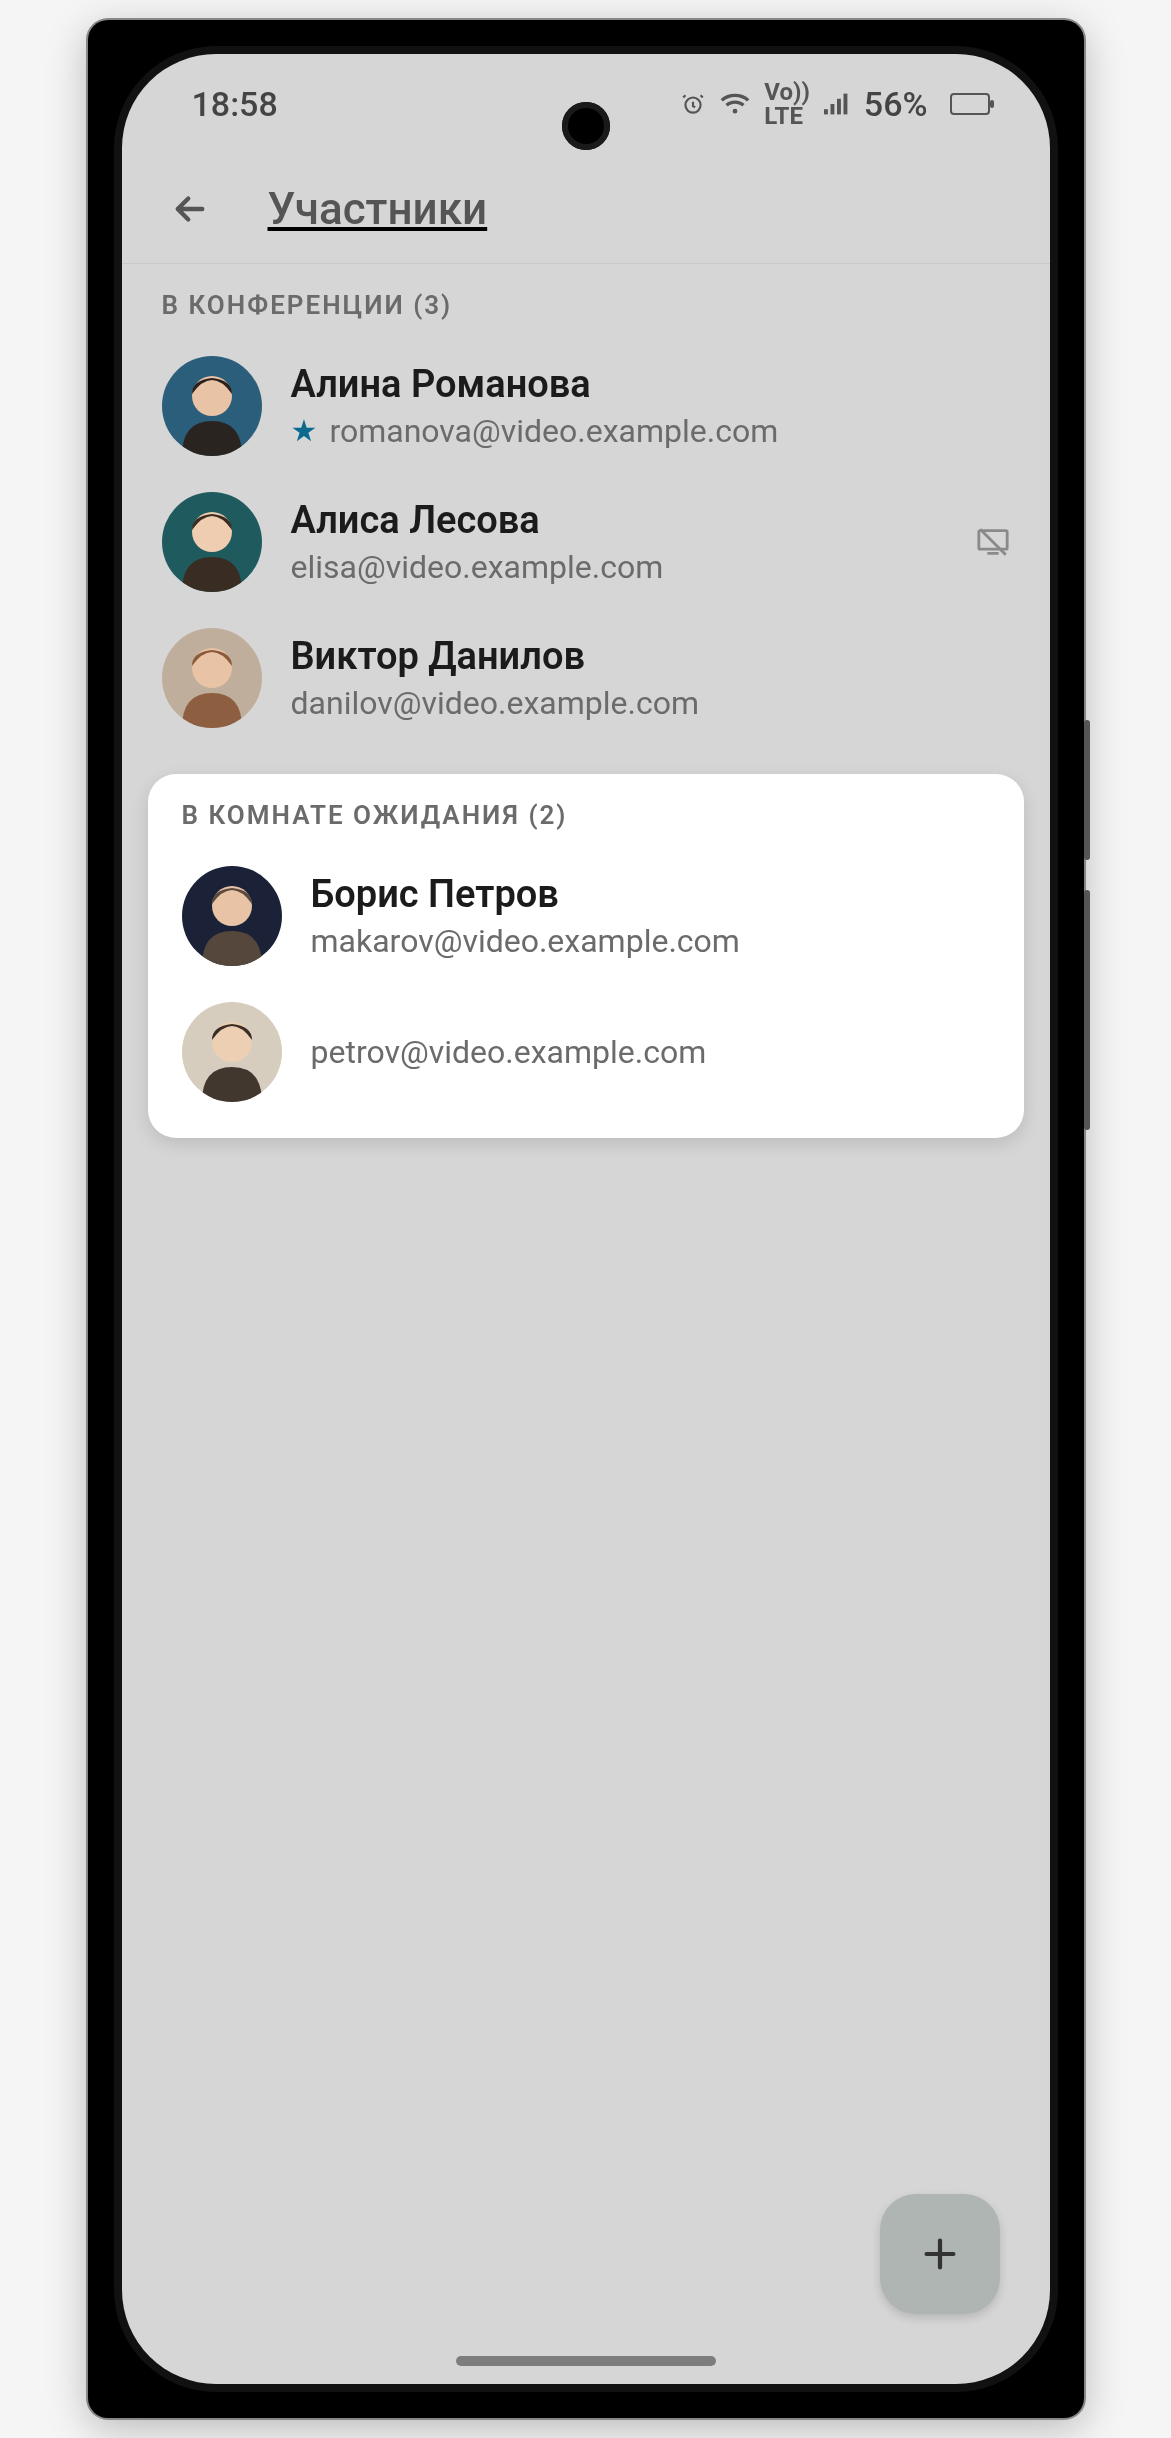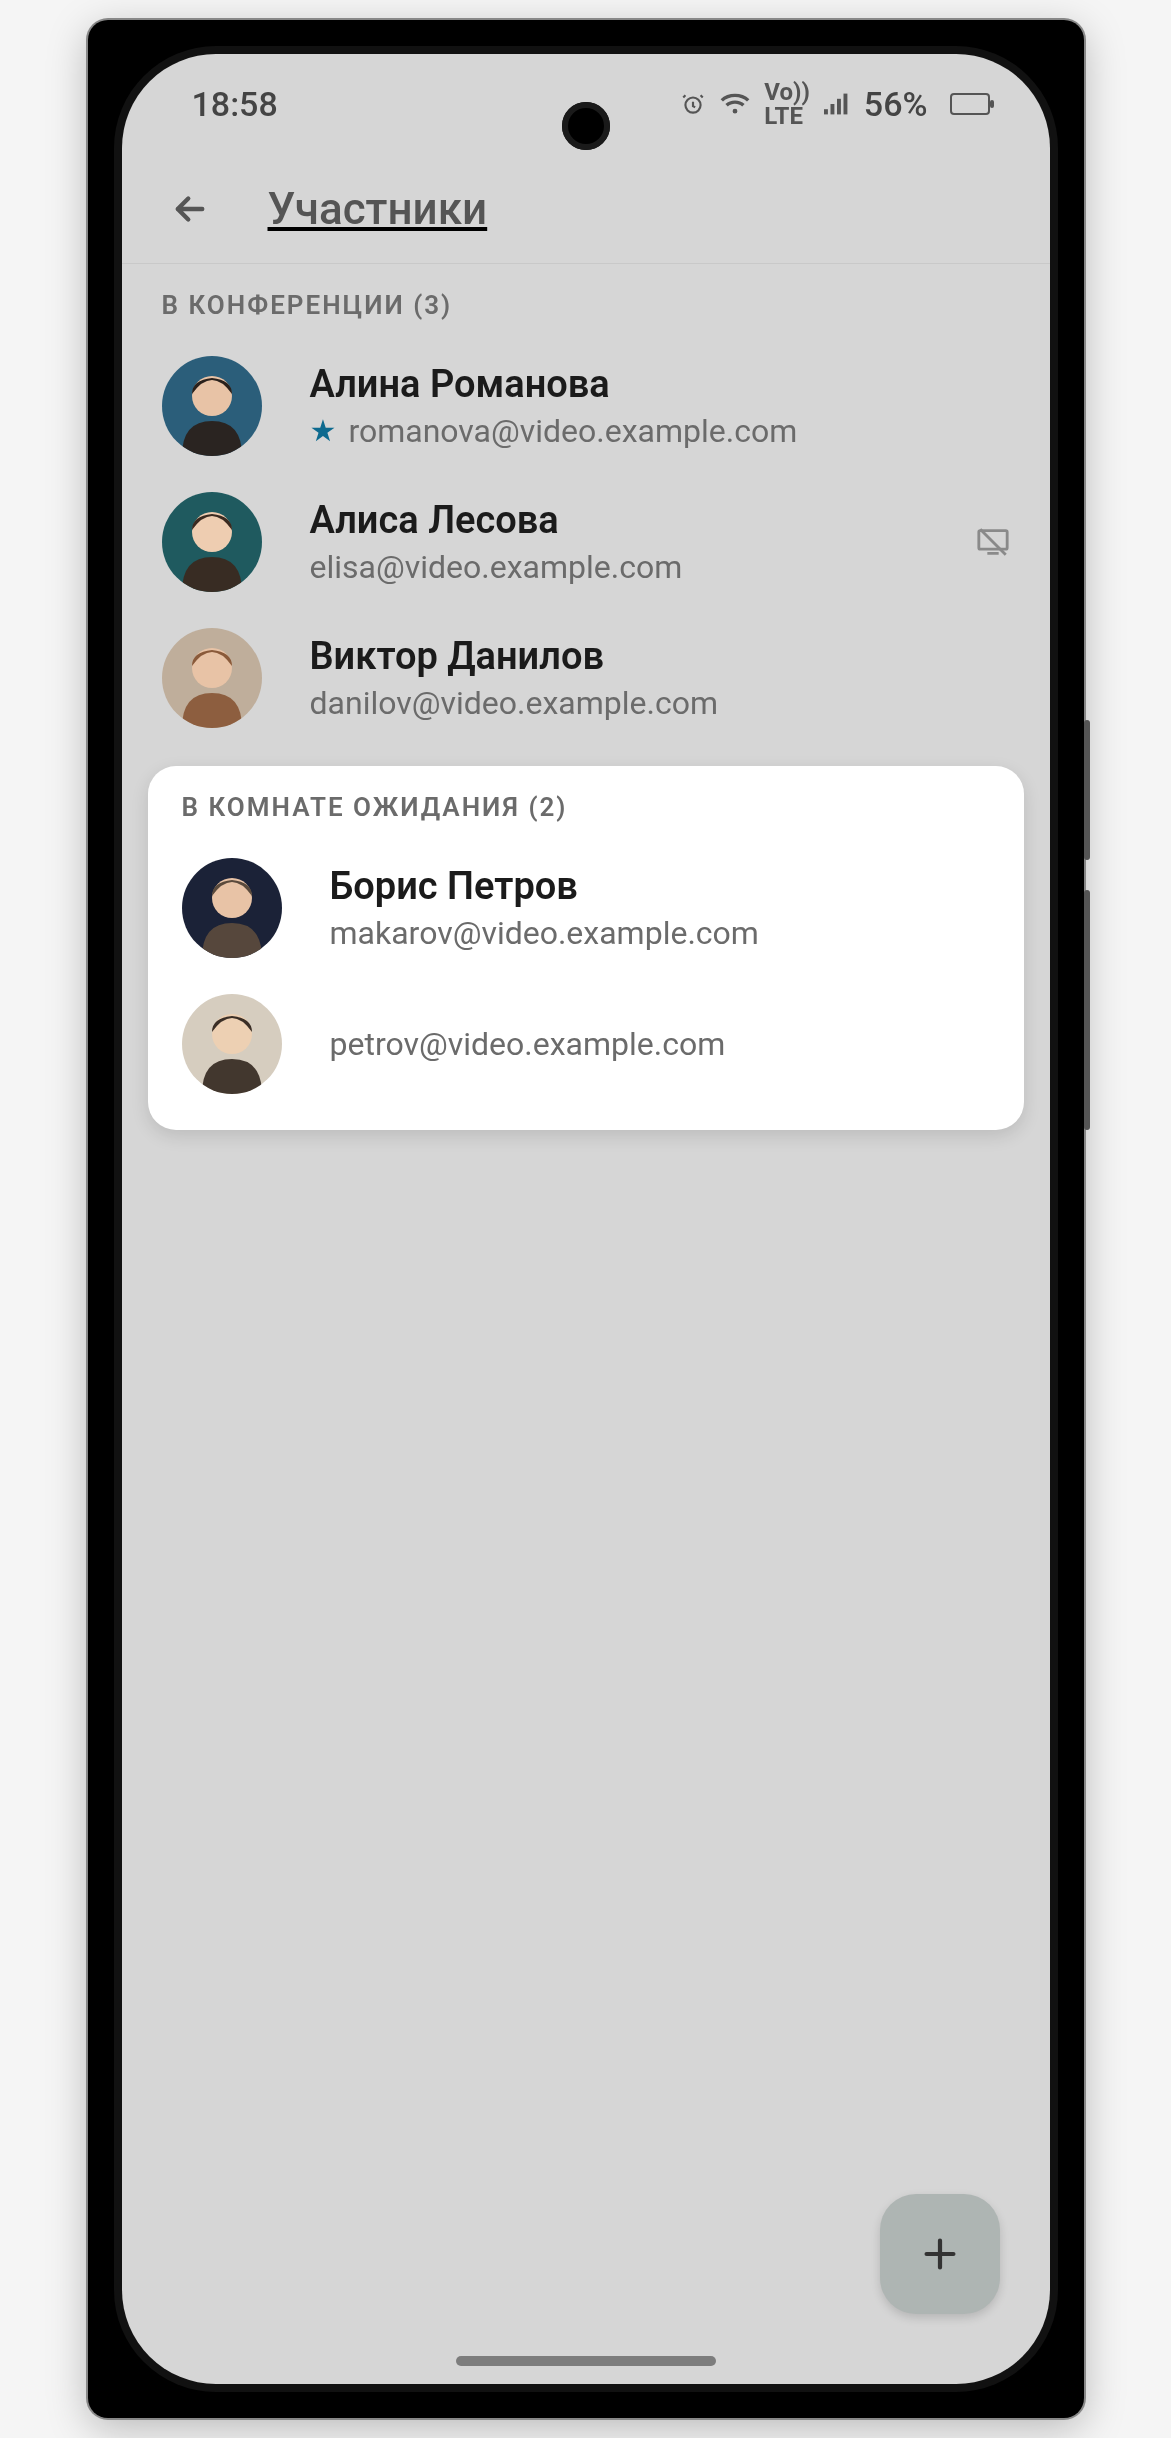--- a/index.html
+++ b/index.html
@@ -137,21 +137,21 @@
     padding: 26px 40px 18px 40px;
   }
 
   .list {
     display:flex; flex-direction:column;
   }
   .row {
     display:flex;
     align-items:center;
     padding: 18px 40px;
-    gap: 48px;
+    gap: 29px;
   }
   .avatar {
     width: 100px; height: 100px; border-radius: 50%;
     flex-shrink: 0;
     display:flex; align-items:center; justify-content:center;
     overflow:hidden;
   }
   .row-body { flex:1; min-width:0; }
   .row-name {
     font-size: 38px;
@@ -171,21 +171,21 @@
     font-size: 30px;
     line-height: 1;
   }
   .row-trailing {
     color:#8a8a8a;
     display:flex; align-items:center;
   }
 
   
   .card {
-    margin: 20px 26px 0 26px;
+    margin: 28px 26px 0 26px;
     background: #fff;
     border-radius: 28px;
     box-shadow: 0 6px 18px rgba(0,0,0,.12);
     padding-bottom: 18px;
   }
   .card .section-header { padding-left: 34px; }
   .card .row { padding-left: 34px; padding-right: 34px; }
 
   
   .fab {

